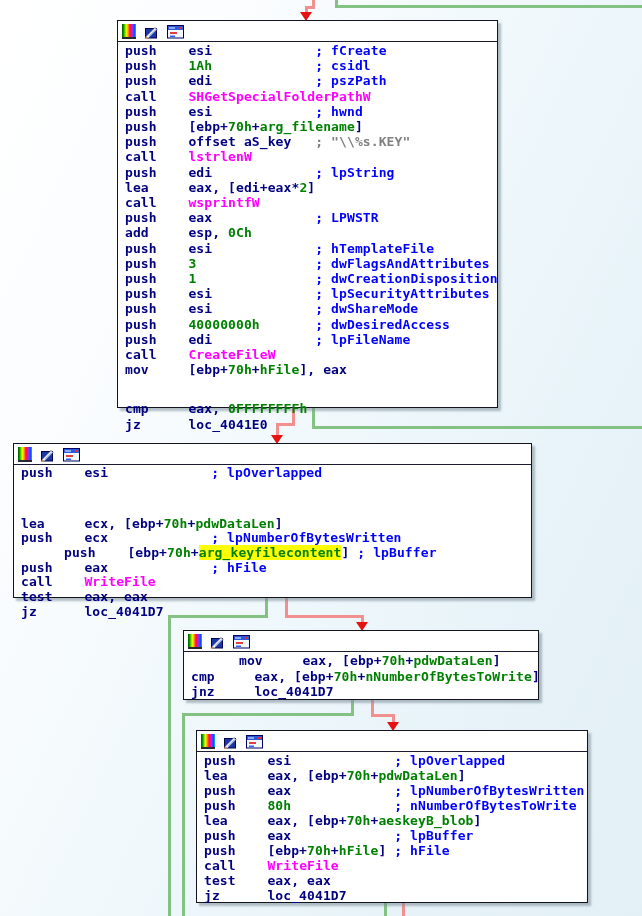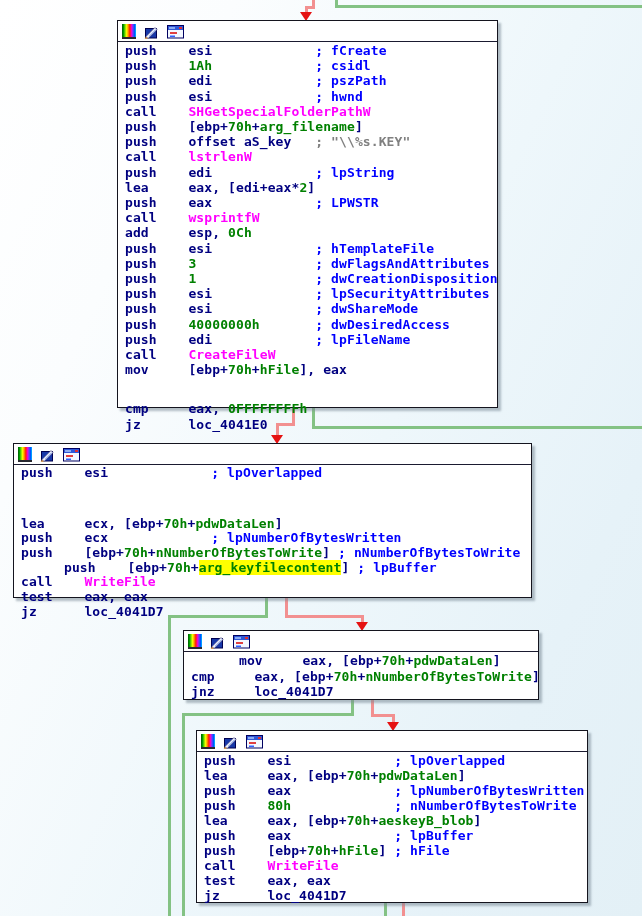--- a/index.html
+++ b/index.html
@@ -70,29 +70,29 @@
               <rect x="2" y="2" width="6" height="2" fill="#8cacf2"></rect>
               <rect x="12" y="2" width="3" height="2" fill="#e03030"></rect>
               <rect x="3" y="7" width="7" height="2" fill="#e04040"></rect>
               <rect x="3" y="10.5" width="5" height="1.5" fill="#3060ff"></rect>
             </svg></span>
         </div>
         <div class="body">
           <div class="line" style="line-height: 15.21px;"><span class="t-p">push    esi             </span><span class="t-c">; fCreate</span></div>
           <div class="line" style="line-height: 15.21px;"><span class="t-p">push    </span><span class="t-n">1Ah</span><span class="t-p">             </span><span class="t-c">; csidl</span></div>
           <div class="line" style="line-height: 15.21px;"><span class="t-p">push    edi             </span><span class="t-c">; pszPath</span></div>
+          <div class="line" style="line-height: 15.21px;"><span class="t-p">call    </span><span class="t-i">SHGetSpecialFolderPathW</span></div>
           <div class="line" style="line-height: 15.21px;"><span class="t-p">push    esi             </span><span class="t-c">; hwnd</span></div>
-          <div class="line" style="line-height: 15.21px;"><span class="t-p">call    </span><span class="t-i">SHGetSpecialFolderPathW</span></div>
           <div class="line" style="line-height: 15.21px;"><span class="t-p">push    [ebp+</span><span class="t-n">70h</span><span class="t-p">+</span><span class="t-n">arg_filename</span><span class="t-p">]</span></div>
           <div class="line" style="line-height: 15.21px;"><span class="t-p">push    offset aS_key   </span><span class="t-s">; "\\%s.KEY"</span></div>
           <div class="line" style="line-height: 15.21px;"><span class="t-p">call    </span><span class="t-i">lstrlenW</span></div>
           <div class="line" style="line-height: 15.21px;"><span class="t-p">push    edi             </span><span class="t-c">; lpString</span></div>
           <div class="line" style="line-height: 15.21px;"><span class="t-p">lea     eax, [edi+eax*</span><span class="t-n">2</span><span class="t-p">]</span></div>
+          <div class="line" style="line-height: 15.21px;"><span class="t-p">call    </span><span class="t-i">wsprintfW</span></div>
           <div class="line" style="line-height: 15.21px;"><span class="t-p">push    eax             </span><span class="t-c">; LPWSTR</span></div>
-          <div class="line" style="line-height: 15.21px;"><span class="t-p">call    </span><span class="t-i">wsprintfW</span></div>
           <div class="line" style="line-height: 15.21px;"><span class="t-p">add     esp, </span><span class="t-n">0Ch</span></div>
           <div class="line" style="line-height: 15.21px;"><span class="t-p">push    esi             </span><span class="t-c">; hTemplateFile</span></div>
           <div class="line" style="line-height: 15.21px;"><span class="t-p">push    </span><span class="t-n">3</span><span class="t-p">               </span><span class="t-c">; dwFlagsAndAttributes</span></div>
           <div class="line" style="line-height: 15.21px;"><span class="t-p">push    </span><span class="t-n">1</span><span class="t-p">               </span><span class="t-c">; dwCreationDisposition</span></div>
           <div class="line" style="line-height: 15.21px;"><span class="t-p">push    esi             </span><span class="t-c">; lpSecurityAttributes</span></div>
           <div class="line" style="line-height: 15.21px;"><span class="t-p">push    esi             </span><span class="t-c">; dwShareMode</span></div>
           <div class="line" style="line-height: 15.21px;"><span class="t-p">push    </span><span class="t-n">40000000h</span><span class="t-p">       </span><span class="t-c">; dwDesiredAccess</span></div>
           <div class="line" style="line-height: 15.21px;"><span class="t-p">push    edi             </span><span class="t-c">; lpFileName</span></div>
           <div class="line" style="line-height: 15.21px;"><span class="t-p">call    </span><span class="t-i">CreateFileW</span></div>
           <div class="line" style="line-height: 15.21px;"><span class="t-p">mov     [ebp+</span><span class="t-n">70h</span><span class="t-p">+</span><span class="t-n">hFile</span><span class="t-p">], eax</span></div>
@@ -115,22 +115,22 @@
               <rect x="2" y="2" width="6" height="2" fill="#8cacf2"></rect>
               <rect x="12" y="2" width="3" height="2" fill="#e03030"></rect>
               <rect x="3" y="7" width="7" height="2" fill="#e04040"></rect>
               <rect x="3" y="10.5" width="5" height="1.5" fill="#3060ff"></rect>
             </svg></span>
         </div>
         <div class="body">
           <div class="line" style="line-height: 14.67px;"><span class="t-p">push    esi             </span><span class="t-c">; lpOverlapped</span></div>
           <div class="line" style="line-height: 14.67px; margin-top: 36px;"><span class="t-p">lea     ecx, [ebp+</span><span class="t-n">70h</span><span class="t-p">+</span><span class="t-n">pdwDataLen</span><span class="t-p">]</span></div>
           <div class="line" style="line-height: 14.67px;"><span class="t-p">push    ecx             </span><span class="t-c">; lpNumberOfBytesWritten</span></div>
-          <div class="line" style="line-height: 14.67px;"><span class="t-p">push    [ebp+</span><span class="t-n">70h</span><span class="t-p">+</span><span class="t-n">nNumberOfBytesToWrite</span><span class="t-p">] </span><span class="t-c">; nNumberOfBytesToWrite</span></div>
           <div class="line" style="line-height: 14.67px; margin-left: 43px;"><span class="t-p">push    [ebp+</span><span class="t-n">70h</span><span class="t-p">+</span><span class="t-h">arg_keyfilecontent</span><span class="t-p">] </span><span class="t-c">; lpBuffer</span></div>
+          <div class="line" style="line-height: 14.67px;"><span class="t-p">push    eax             </span><span class="t-c">; hFile</span></div>
           <div class="line" style="line-height: 14.67px;"><span class="t-p">call    </span><span class="t-i">WriteFile</span></div>
           <div class="line" style="line-height: 14.67px;"><span class="t-p">test    eax, eax</span></div>
           <div class="line" style="line-height: 14.67px;"><span class="t-p">jz      loc_4041D7</span></div>
         </div>
       </div>
       <div class="block" style="left: 183px; top: 630px; width: 356px; height: 70px;">
         <div class="titlebar">
           <span class="ic ic-pal"></span>
           <span class="ic"><svg class="ic-svg" viewBox="0 0 17 14">
               <rect x="2.5" y="3.5" width="11" height="9.5" fill="#1838a8" stroke="#000050"></rect>

